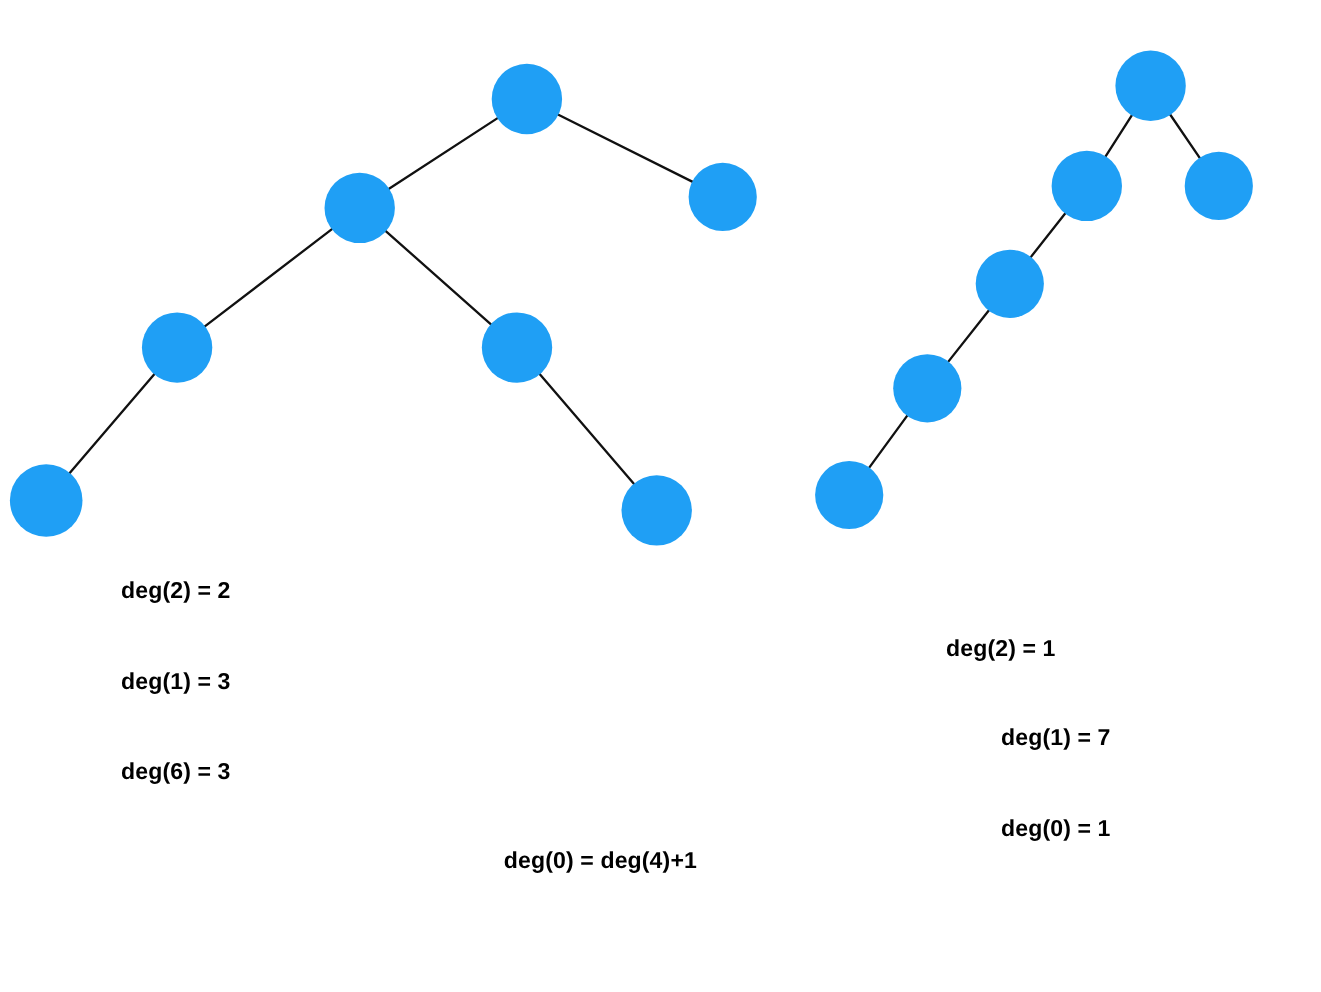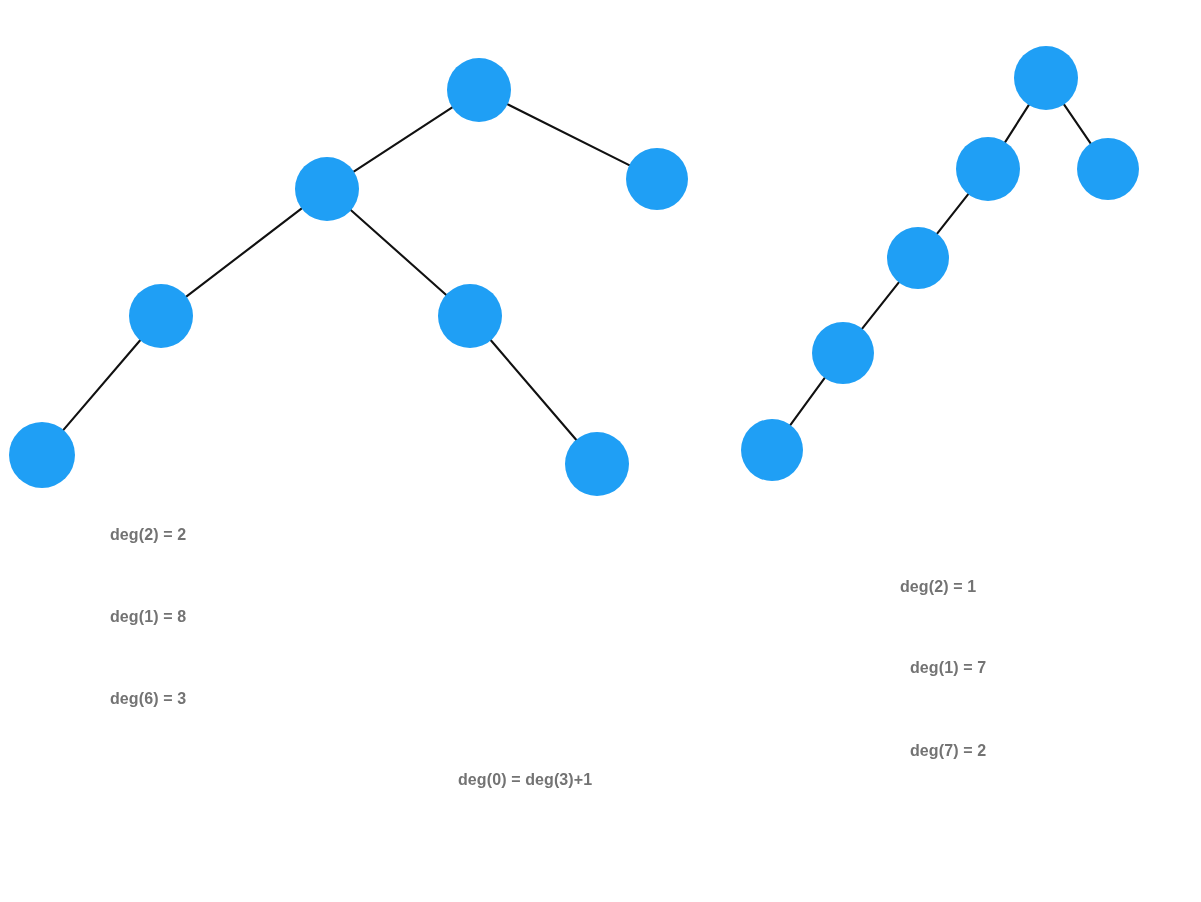--- a/index.html
+++ b/index.html
@@ -30,29 +30,29 @@
     stroke-width: 2.1;
     stroke-linecap: round;
   }
   .tree-node {
     fill: #1f9ff5;
   }
   .label {
     position: absolute;
     font-family: "Liberation Sans", sans-serif;
     font-weight: bold;
-    font-size: 16px;
-    color: #737373;
+    font-size: 21px;
+    color: #000000;
     white-space: nowrap;
     letter-spacing: 0.1px;
   }
   .label-left-1  { left: 110px; top: 526px; }
   .label-left-2  { left: 110px; top: 608px; }
   .label-left-3  { left: 110px; top: 690px; }
-  .label-right-1 { left: 900px; top: 578px; }
+  .label-right-1 { left: 860px; top: 578px; }
   .label-right-2 { left: 910px; top: 659px; }
   .label-right-3 { left: 910px; top: 742px; }
   .label-formula { left: 458px; top: 771px; }
 </style>
 </head>
 <body>
 
 <div id="canvas">
 
   <svg id="graph-svg" viewBox="0 0 1201 902" xmlns="http://www.w3.org/2000/svg">
@@ -81,25 +81,25 @@
         <circle cx="988" cy="169" r="32" class="tree-node" fill="#1f9ff5"></circle>
         <circle cx="1108" cy="169" r="31" class="tree-node" fill="#1f9ff5"></circle>
         <circle cx="918" cy="258" r="31" class="tree-node" fill="#1f9ff5"></circle>
         <circle cx="843" cy="353" r="31" class="tree-node" fill="#1f9ff5"></circle>
         <circle cx="772" cy="450" r="31" class="tree-node" fill="#1f9ff5"></circle>
       </g>
   </svg>
 
   <div class="label label-left-1">deg(2) = 2</div>
 
-  <div class="label label-left-2">deg(1) = 8</div>
+  <div class="label label-left-2">deg(1) = 3</div>
 
   <div class="label label-left-3">deg(6) = 3</div>
 
   <div class="label label-right-1">deg(2) = 1</div>
 
   <div class="label label-right-2">deg(1) = 7</div>
 
-  <div class="label label-right-3">deg(7) = 2</div>
+  <div class="label label-right-3">deg(0) = 1</div>
 
-  <div class="label label-formula">deg(0) = deg(3)+1</div>
+  <div class="label label-formula">deg(0) = deg(4)+1</div>
 
 </div>
 
 </body></html>

